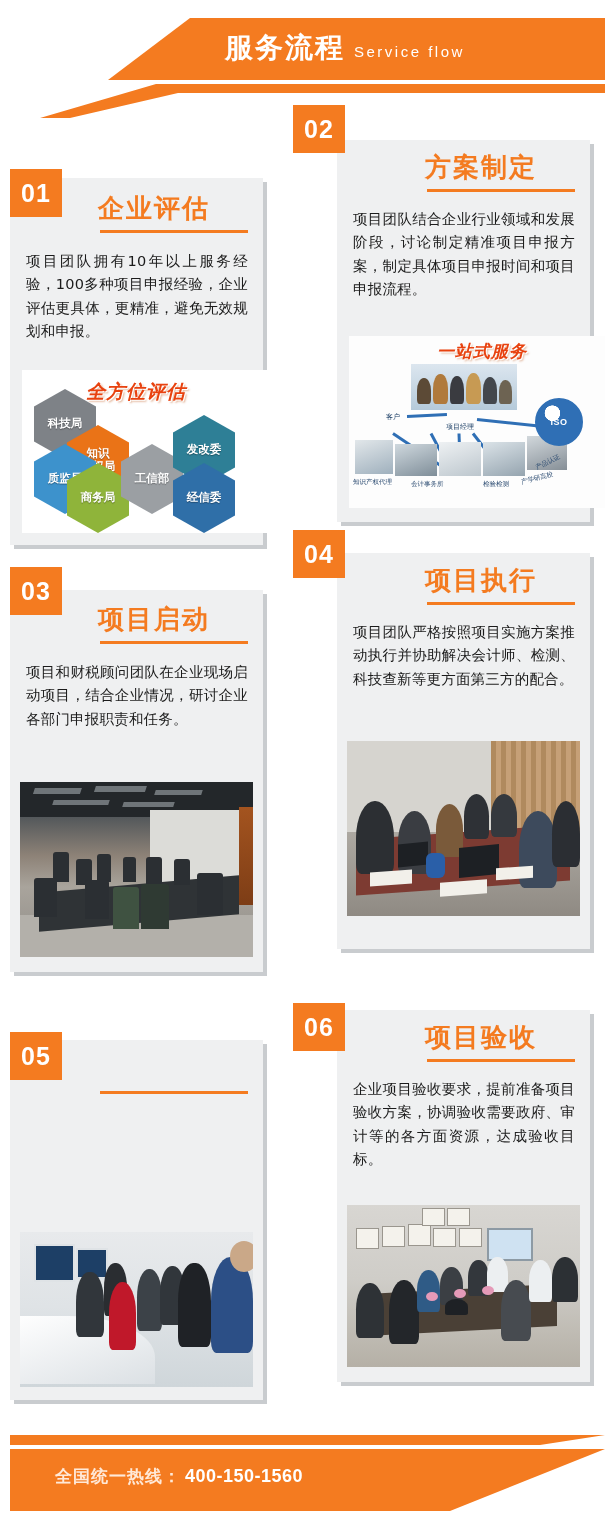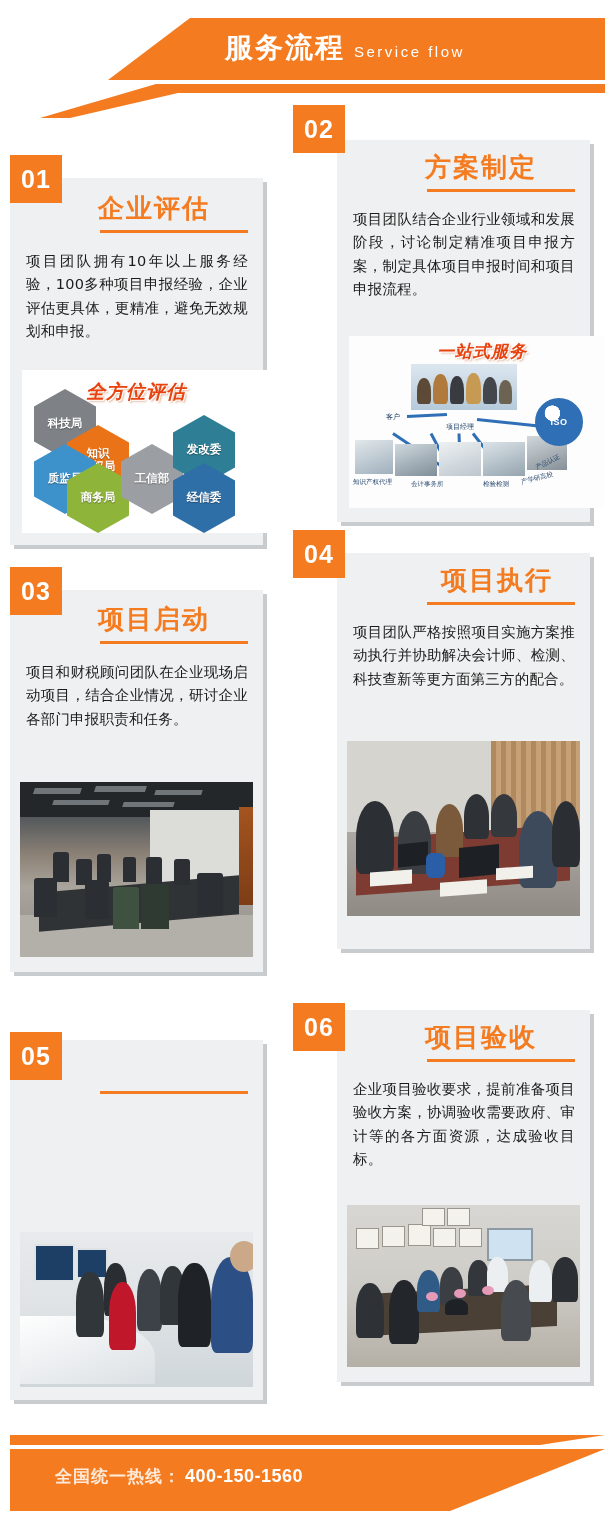--- a/index.html
+++ b/index.html
@@ -179,21 +179,21 @@
       <div class="hex-title" style="left:64px;top:9px;">全方位评估</div>
       <div class="hex" id="hx0" style="left: 12px; top: 19px; background: rgb(126, 130, 135);">科技局</div>
       <div class="hex" id="hx1" style="left: 45px; top: 55px; background: rgb(234, 115, 23);">知识<br>产权局</div>
       <div class="hex" id="hx2" style="left: 12px; top: 74px; background: rgb(61, 146, 204);">质监局</div>
       <div class="hex" id="hx3" style="left: 45px; top: 93px; background: rgb(143, 180, 58);">商务局</div>
       <div class="hex" id="hx4" style="left: 99px; top: 74px; background: rgb(155, 159, 163);">工信部</div>
       <div class="hex" id="hx5" style="left: 151px; top: 45px; background: rgb(46, 127, 150);">发改委</div>
       <div class="hex" id="hx6" style="left: 151px; top: 93px; background: rgb(47, 111, 168);">经信委</div>
     </div>
   </div>
-  <div class="badge" style="left:10px;top:155px;">01</div>
+  <div class="badge" style="left:10px;top:169px;">01</div>
 
   <div class="card" style="left:337px;top:140px;width:253px;height:382px;">
     <div class="card-title" style="left:88px;top:10px;">方案制定</div>
     <div class="title-rule" style="left:90px;top:49px;width:148px;"></div>
     <div class="card-body" style="left:16px;top:68px;width:222px;">项目团队结合企业行业领域和发展阶段，讨论制定精准项目申报方案，制定具体项目申报时间和项目申报流程。</div>
 
     <div class="osw" style="left:12px;top:196px;width:266px;height:172px;">
       <div class="os-title">一站式服务</div>
 
       <div class="os-hero" style="left:62px;top:28px;width:106px;height:46px;">
@@ -262,21 +262,21 @@
         <i class="pr" style="left:40%;top:60%;width:11%;height:24%;background:#3f5241;"></i>
         <i class="pr" style="left:52%;top:58%;width:12%;height:26%;background:#2f3a33;"></i>
         <i class="pr" style="left:6%;top:55%;width:10%;height:22%;"></i>
         <i class="pr" style="left:76%;top:52%;width:11%;height:24%;"></i>
       </div>
     </div>
   </div>
   <div class="badge" style="left:10px;top:567px;">03</div>
 
   <div class="card" style="left:337px;top:553px;width:253px;height:396px;">
-    <div class="card-title" style="left:104px;top:10px;font-family:Liberation Mono, monospace;">项目执行</div>
+    <div class="card-title" style="left:88px;top:10px;font-family:Liberation Mono, monospace;">项目执行</div>
     <div class="title-rule" style="left:90px;top:49px;width:148px;"></div>
     <div class="card-body" style="left:16px;top:68px;width:222px;">项目团队严格按照项目实施方案推动执行并协助解决会计师、检测、科技查新等更方面第三方的配合。</div>
 
     <div class="photo" style="left:10px;top:188px;width:233px;height:175px;">
       <div class="ph-inner ph-desk">
         <div class="wall"></div>
         <div class="curt"></div>
         <div class="tbl"></div>
         <i class="p" style="left:4%;top:34%;width:16%;height:42%;"></i>
         <i class="p" style="left:22%;top:40%;width:14%;height:36%;background:#3a3d42;"></i>

